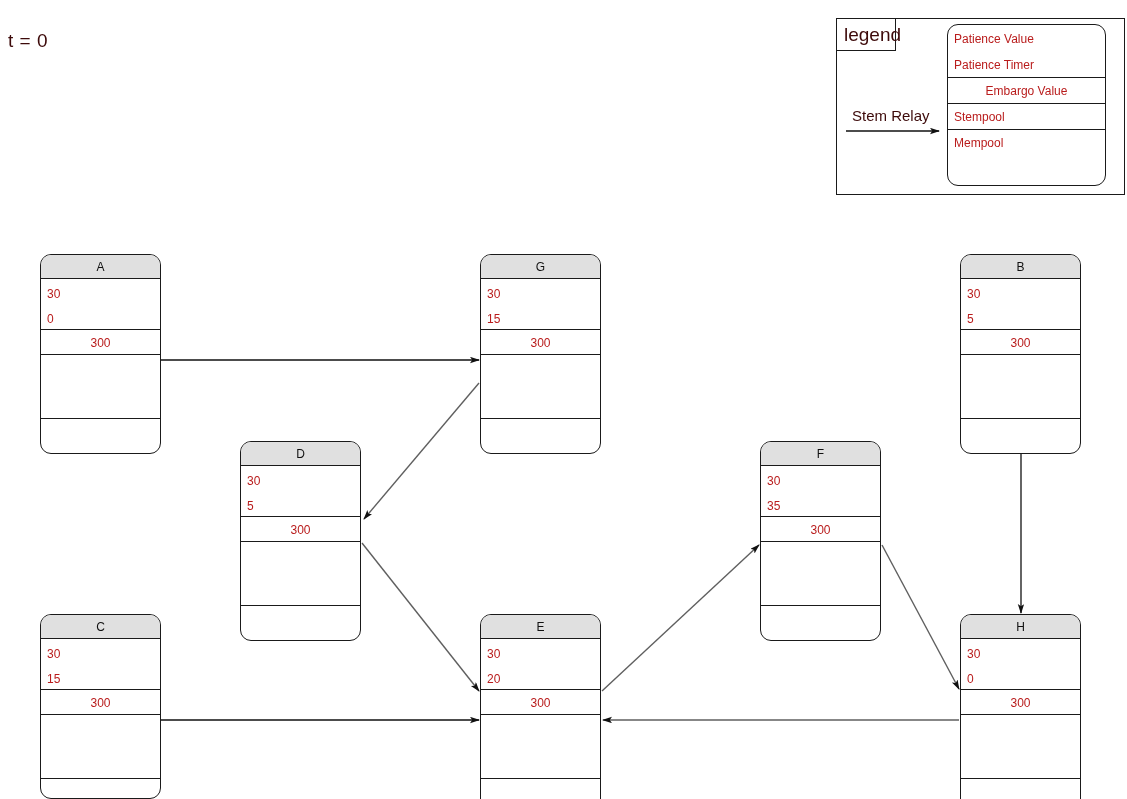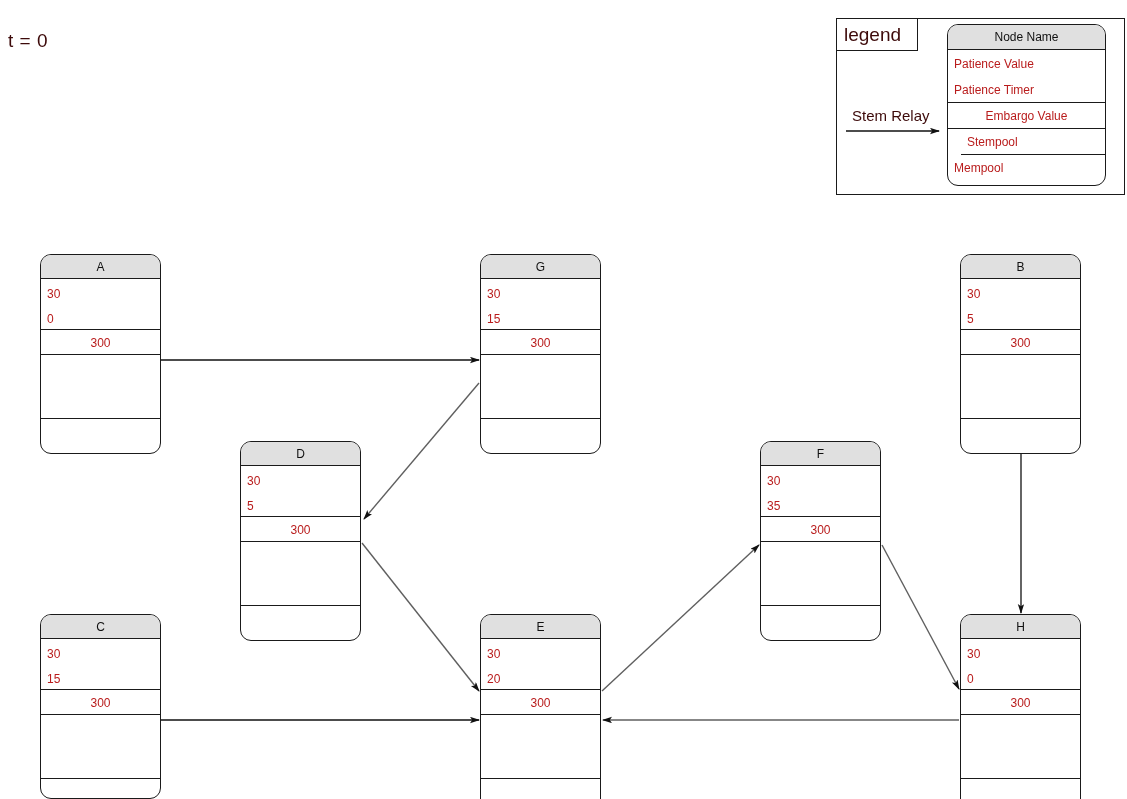--- a/index.html
+++ b/index.html
@@ -84,21 +84,21 @@
     width: 289px;
     height: 177px;
     box-sizing: border-box;
     border: 1.3px solid #1a1a1a;
     background: #ffffff;
   }
   .legend-title {
     position: absolute;
     left: 836px;
     top: 2px;
-    width: 82px;
+    width: 60px;
     height: 33px;
     box-sizing: border-box;
     border: 1.3px solid #1a1a1a;
     background: #ffffff;
     display: flex;
     align-items: center;
     padding-left: 7px;
     font-size: 19px;
     color: #3d0a0a;
   }
@@ -114,21 +114,21 @@
     position: absolute;
     left: 947px;
     top: 8px;
     width: 159px;
     height: 162px;
   }
   .legend-node .node-header { height: 25px; }
   .legend-node .row-patience { height: 53px; }
   .legend-node .row-patience .sub { height: 26px; line-height: 20px; }
   .legend-node .row-embargo { height: 26px; line-height: 19px; }
-  .legend-node .row-stempool { height: 26px; line-height: 19px; padding-top: 4px; margin-left: 13px; }
+  .legend-node .row-stempool { height: 26px; line-height: 19px; padding-top: 4px; }
   .legend-node .row-mempool  { height: 29px; line-height: 19px; padding-top: 4px; }
 </style>
 </head>
 <body>
 
 <div id="canvas">
 
   <div class="time-label">t = 0</div>
 
   <svg id="edge-layer" viewBox="0 0 1127 799">
@@ -169,21 +169,20 @@
   <svg class="legend-arrow-svg" style="position:absolute;left:845px;top:100px;width:98px;height:20px;" viewBox="0 0 98 20">
     <defs>
       <marker id="ah-legend" markerWidth="10" markerHeight="10" refX="9" refY="3.2" orient="auto" markerUnits="userSpaceOnUse">
         <path d="M0,0 L10,3.2 L0,6.4 L2.2,3.2 Z" fill="#111111"></path>
       </marker>
     </defs>
     <line x1="1" y1="15" x2="94" y2="15" stroke="#111111" stroke-width="1.3" marker-end="url(#ah-legend)"></line>
   </svg>
 
   <div class="node legend-node">
-    <div class="node-header">Node Name</div>
     <div class="node-row row-patience">
       <div class="sub">Patience Value</div>
       <div class="sub">Patience Timer</div>
     </div>
     <div class="node-row row-embargo">Embargo Value</div>
     <div class="node-row row-stempool">Stempool</div>
     <div class="node-row row-mempool last">Mempool</div>
   </div>
 
   <div id="node-layer">

